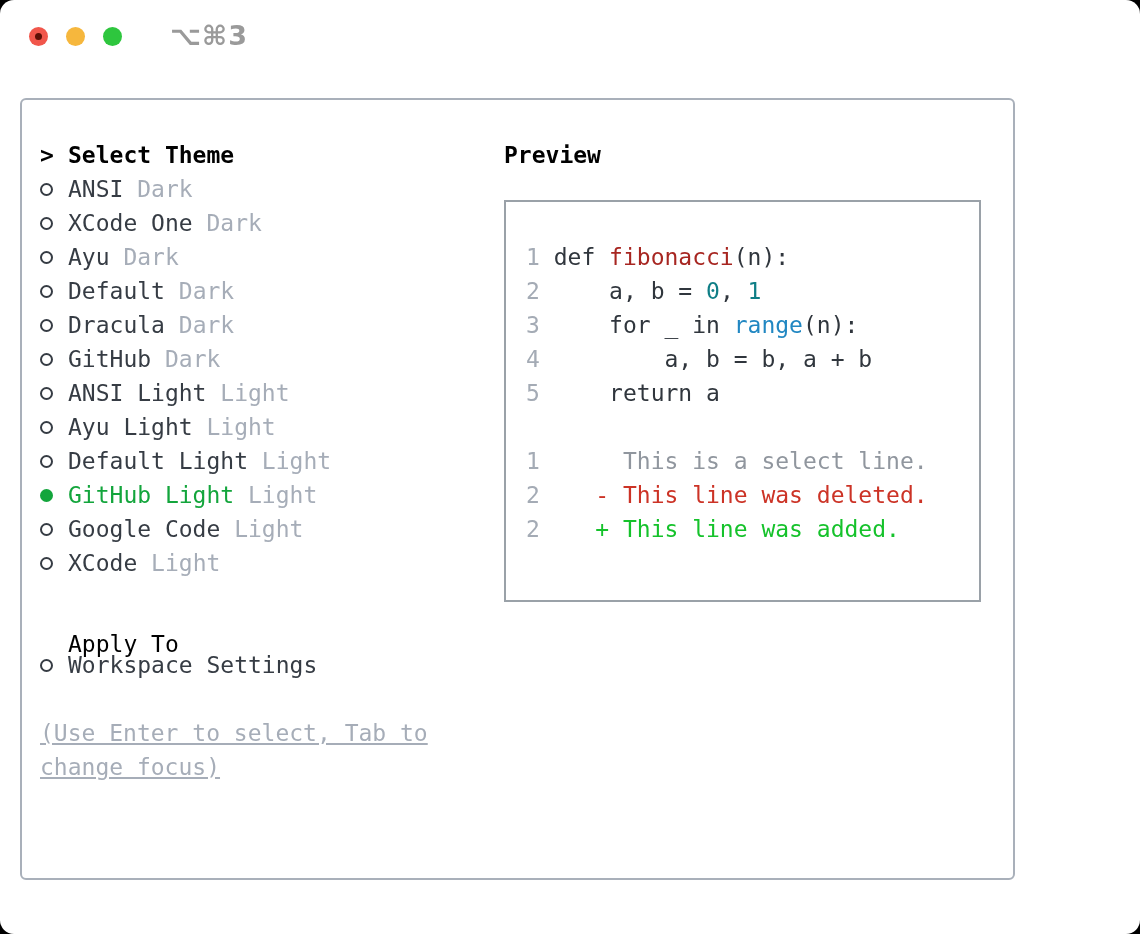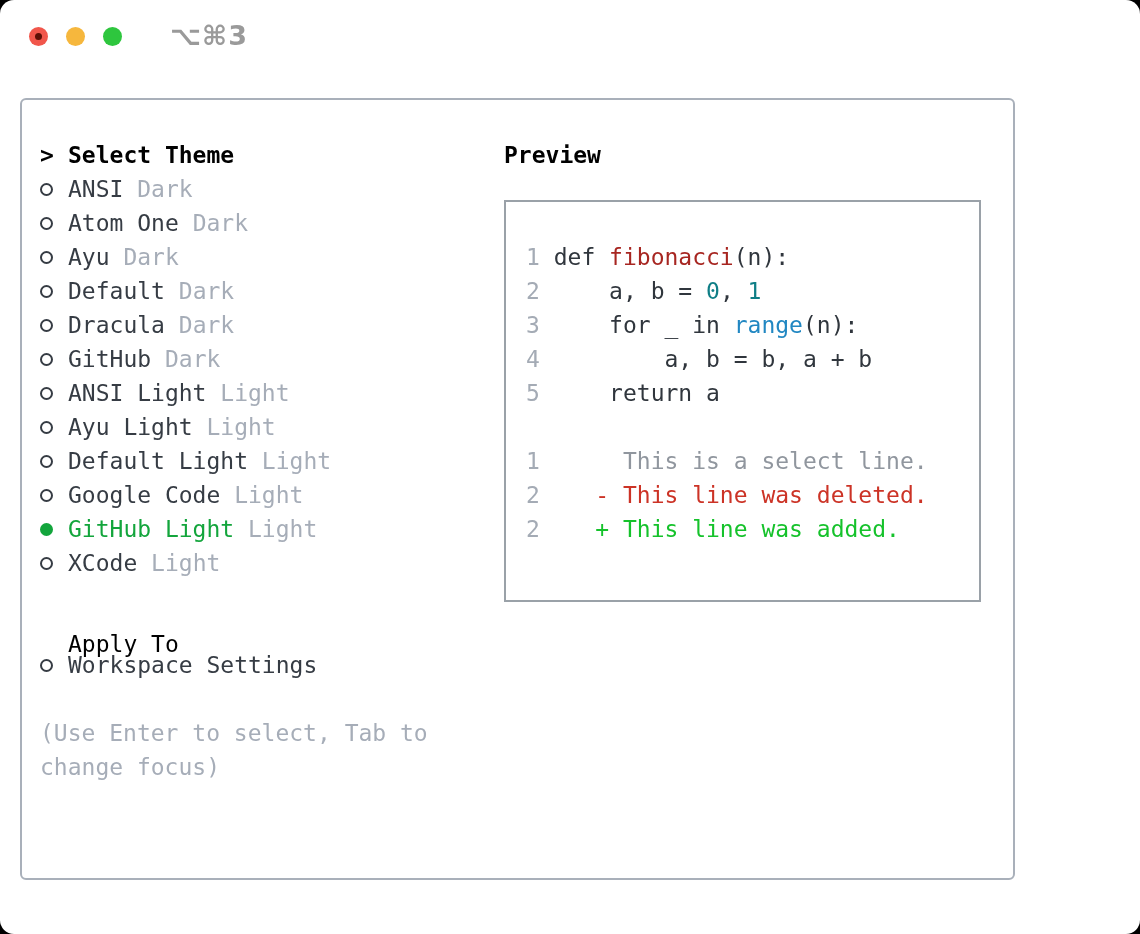--- a/index.html
+++ b/index.html
@@ -25,21 +25,21 @@
   .gutter{width:28px;display:flex;align-items:center;}
   .prompt{font-weight:700;color:#000;}
   .hdr{font-weight:700;color:#000;white-space:pre;}
   .lbl{white-space:pre;color:var(--item-dark);}
   .bullet{width:13px;height:13px;border:2px solid var(--item-dark);border-radius:50%;box-sizing:border-box;}
   .bullet.sel{background:var(--accent-green);border-color:var(--accent-green);}
   .name{color:var(--item-dark);}
   .name.green{color:var(--accent-green);}
   .variant{color:var(--muted-gray);}
   .spacer{height:34px;}
-  .hint{color:var(--muted-gray);width:400px;line-height:34px;margin-top:0;}
+  .hint{color:var(--muted-gray);width:400px;line-height:34px;margin-top:0;text-decoration:underline;}
 
   
   .right-col{position:absolute;left:482px;top:38px;font-size:23px;}
   .preview-title{height:34px;line-height:34px;font-weight:700;color:#000;}
   .preview-box{margin-top:28px;width:477px;height:402px;border:2px solid var(--box-border);
     box-sizing:border-box;padding:38px 0 0 20px;background:#fff;}
   .pline{height:34px;line-height:34px;white-space:pre;font-size:23px;}
   .ln{color:var(--line-no);}
   .d{color:var(--code-default);}
   .fn{color:var(--code-func-red);margin-top:20px;}
@@ -77,21 +77,21 @@
           <div class="row">
             <span class="gutter">
               <span class="bullet"></span>
             </span>
             <span class="lbl"><span class="name">ANSI</span><span class="variant"> Dark</span></span>
           </div>
           <div class="row">
             <span class="gutter">
               <span class="bullet"></span>
             </span>
-            <span class="lbl"><span class="name">Atom One</span><span class="variant"> Dark</span></span>
+            <span class="lbl"><span class="name">XCode One</span><span class="variant"> Dark</span></span>
           </div>
           <div class="row">
             <span class="gutter">
               <span class="bullet"></span>
             </span>
             <span class="lbl"><span class="name">Ayu</span><span class="variant"> Dark</span></span>
           </div>
           <div class="row">
             <span class="gutter">
               <span class="bullet"></span>
@@ -123,29 +123,29 @@
             <span class="lbl"><span class="name">Ayu Light</span><span class="variant"> Light</span></span>
           </div>
           <div class="row">
             <span class="gutter">
               <span class="bullet"></span>
             </span>
             <span class="lbl"><span class="name">Default Light</span><span class="variant"> Light</span></span>
           </div>
           <div class="row">
             <span class="gutter">
+              <span class="bullet sel"></span>
+            </span>
+            <span class="lbl"><span class="name green">GitHub Light</span><span class="variant"> Light</span></span>
+          </div>
+          <div class="row">
+            <span class="gutter">
               <span class="bullet"></span>
             </span>
             <span class="lbl"><span class="name">Google Code</span><span class="variant"> Light</span></span>
-          </div>
-          <div class="row">
-            <span class="gutter">
-              <span class="bullet sel"></span>
-            </span>
-            <span class="lbl"><span class="name green">GitHub Light</span><span class="variant"> Light</span></span>
           </div>
           <div class="row">
             <span class="gutter">
               <span class="bullet"></span>
             </span>
             <span class="lbl"><span class="name">XCode</span><span class="variant"> Light</span></span>
           </div>
         </div>
 
       <div class="spacer"></div>

